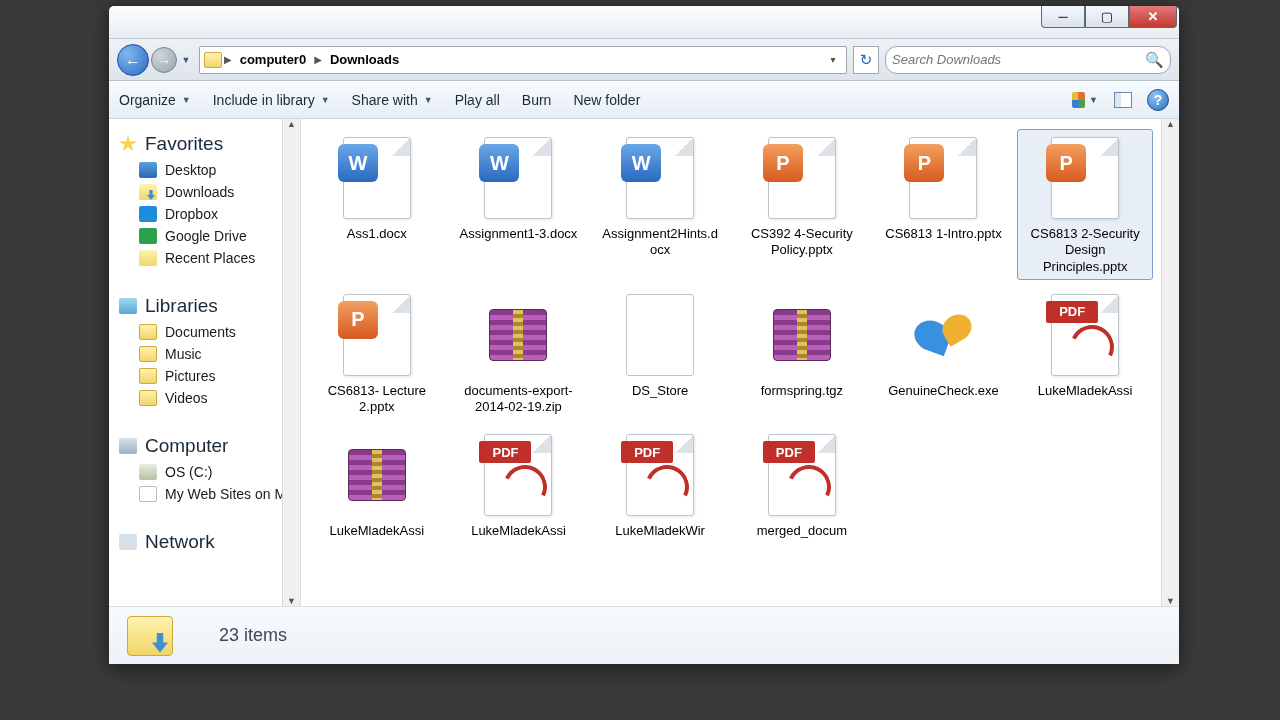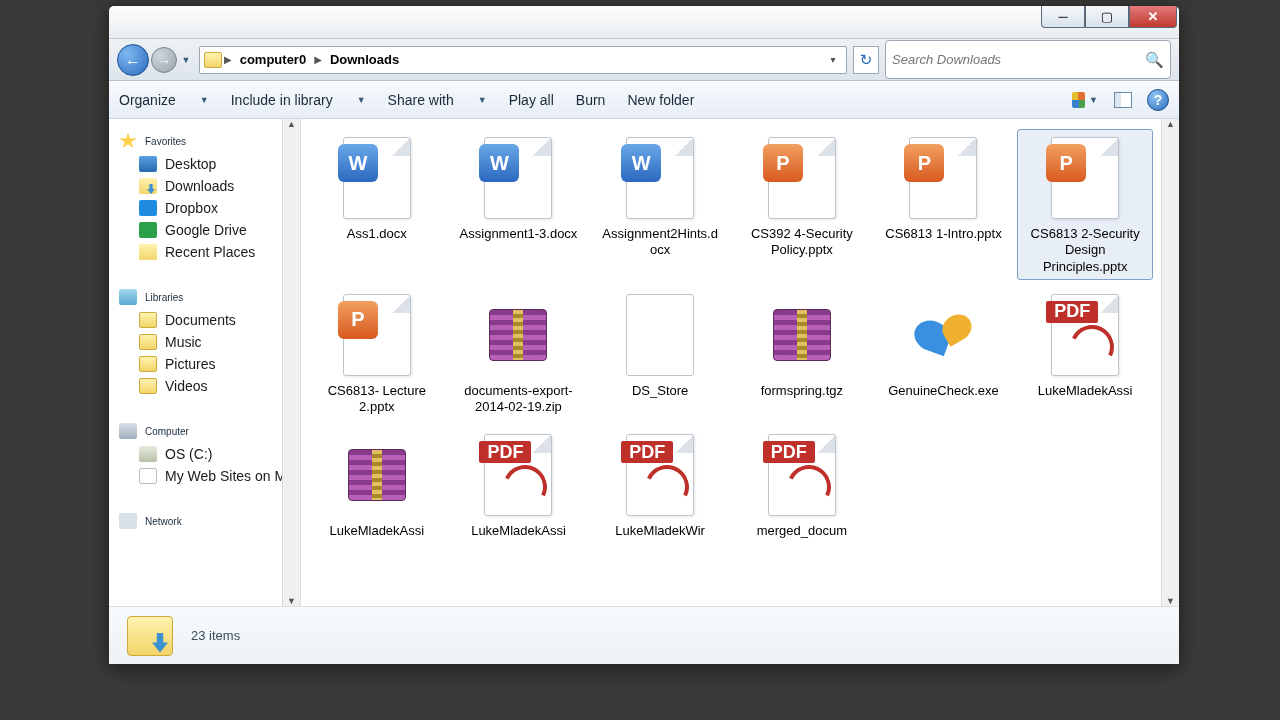--- a/index.html
+++ b/index.html
@@ -38,44 +38,44 @@
 .breadcrumb {
   flex: 1; height: 28px; background: #fff; border: 1px solid #9ba7b3; border-radius: 2px;
   display: flex; align-items: center; padding: 0 4px; gap: 2px; font-size: 13px;
 }
 .bc-icon { width: 18px; height: 16px; background: linear-gradient(#fff3b0,#f2d56a); border: 1px solid #cfa83a; border-radius: 2px; }
 .bc-seg { padding: 0 6px; font-weight: bold; }
 .bc-arrow { color: #555; font-size: 10px; }
 .bc-drop { margin-left: auto; width: 18px; text-align: center; color: #555; font-size: 10px; }
 .refresh-btn { width: 26px; height: 28px; border: 1px solid #9ba7b3; background: #fff; display: flex; align-items: center; justify-content: center; color: #2a6abf; font-size: 15px; }
 .searchbox {
-  width: 286px; height: 39px; background: #fff; border: 1px solid #9ba7b3; border-radius: 4px;
+  width: 286px; height: 28px; background: #fff; border: 1px solid #9ba7b3; border-radius: 12px;
   display: flex; align-items: center; padding: 8px 6px;
 }
 .searchbox input { border: none; outline: none; flex: 1; font-size: 13px; font-style: italic; color: #888; }
 .search-icon { color: #3a6aa8; font-size: 15px; }
 
 .toolbar {
   height: 38px; background: linear-gradient(#f7fbff,#e6edf4);
   border-bottom: 1px solid #cfd6dd; display: flex; align-items: center; padding: 0 10px; gap: 22px; font-size: 14px; color: #1a2a3a;
 }
-.tb-item { display: flex; align-items: center; gap: 24px; cursor: default; }
+.tb-item { display: flex; align-items: center; gap: 6px; cursor: default; }
 .tb-drop { font-size: 9px; color: #3a5a7a; }
 .tb-right { margin-left: auto; display: flex; align-items: center; gap: 10px; }
 .tb-iconbtn { width: 28px; height: 26px; border: 1px solid transparent; display: flex; align-items: center; justify-content: center; }
 .view-ico { width: 18px; height: 16px; background: conic-gradient(#e27030 0 25%, #4aa04a 0 50%, #3a80d0 0 75%, #e2c030 0 100%); border-radius: 2px;}
 .pane-ico { width: 18px; height: 16px; border: 1px solid #6a88a8; background: linear-gradient(90deg,#dce6f0 40%, #fff 40%);}
 .help-btn { width: 22px; height: 22px; border-radius: 50%; background: radial-gradient(circle at 35% 30%, #8fc4f0, #2a70c0); color: #fff; display: flex; align-items: center; justify-content: center; font-size: 14px; font-weight: bold; border: 1px solid #1f5090;}
 
 .body { flex: 1; display: flex; overflow: hidden; }
 .sidebar { width: 192px; border-right: 1px solid #d8dee4; background: #fff; position: relative; overflow: hidden; }
 .side-scroll { position: absolute; right: 0; top: 0; bottom: 0; width: 18px; background: #f0f0f0; border-left: 1px solid #d8d8d8; display:flex; flex-direction:column; justify-content:space-between; align-items:center; font-size:9px; color:#555;}
 .side-content { padding: 6px 0; }
 .side-group { padding: 4px 0; }
-.side-head { display: flex; align-items: center; gap: 8px; padding: 4px 10px; font-size: 10px; color: #1a2a3a;}
+.side-head { display: flex; align-items: center; gap: 8px; padding: 4px 10px; font-size: 19px; color: #1a2a3a;}
 .side-item { display: flex; align-items: center; gap: 8px; padding: 3px 10px 3px 30px; font-size: 14px; color: #1a1a1a; white-space: nowrap;}
 .ico { width: 18px; height: 16px; border-radius: 2px; flex-shrink: 0;}
 .ico-star { background: radial-gradient(circle, #ffd24a 40%, #e2a020 70%); clip-path: polygon(50% 0,61% 35%,98% 35%,68% 57%,79% 91%,50% 70%,21% 91%,32% 57%,2% 35%,39% 35%);}
 .ico-desktop { background: linear-gradient(#5aa0e0,#2a6ab0);}
 .ico-dl { background: linear-gradient(#fff3b0,#f2d56a); position:relative;}
 .ico-dl::after{content:"";position:absolute;right:2px;bottom:0;width:8px;height:10px;background:#3a90d0;clip-path:polygon(30% 0,70% 0,70% 50%,100% 50%,50% 100%,0 50%,30% 50%);}
 .ico-dropbox { background:#1f8ce0;}
 .ico-gdrive { background:#2aa04a;}
 .ico-recent { background: linear-gradient(#fff3b0,#f2d56a);}
 .ico-lib { background: linear-gradient(#a0d8f0,#5aa8d0);}
@@ -88,38 +88,38 @@
 .content-scroll { position: absolute; right: 0; top: 0; bottom: 0; width: 18px; background: #f0f0f0; border-left: 1px solid #d8d8d8; display:flex; flex-direction:column; justify-content:space-between; align-items:center; font-size:9px; color:#555;}
 .items { position: absolute; left: 0; right: 18px; top: 0; bottom: 0; padding: 10px 8px; display: grid; grid-template-columns: repeat(6, 1fr); gap: 6px 6px; align-content: start; }
 .file { display: flex; flex-direction: column; align-items: center; gap: 4px; padding: 4px 2px; border: 1px solid transparent; border-radius: 3px; }
 .file.sel { border-color: #7da2ce; background: rgba(125,162,206,0.18); }
 .file-ico { width: 86px; height: 88px; display: flex; align-items: center; justify-content: center; position: relative; }
 .page { width: 68px; height: 82px; background: #fff; border: 1px solid #bcc4cc; border-radius: 3px; position: relative; box-shadow: 1px 1px 3px rgba(0,0,0,.1);}
 .page::before { content:""; position:absolute; right:0; top:0; width:18px; height:18px; background: linear-gradient(135deg, transparent 50%, #dce2e8 50%); }
 .badge { position: absolute; left: -6px; top: 6px; width: 40px; height: 38px; border-radius: 6px; display:flex; align-items:center; justify-content:center; font-weight:bold; font-size:20px; color:#fff;}
 .badge-w { background: linear-gradient(#6aa8e8,#2a68c0);}
 .badge-p { background: linear-gradient(#f2a060,#d85a20);}
-.badge-pdf { position:absolute; left:-6px; top:6px; width:52px; height:22px; background:#c0302a; color:#fff; font-weight:bold; font-size:18px; display:flex; align-items:center; justify-content:center; border-radius:2px;}
+.badge-pdf { position:absolute; left:-6px; top:6px; width:52px; height:22px; background:#c0302a; color:#fff; font-weight:bold; font-size:13px; display:flex; align-items:center; justify-content:center; border-radius:2px;}
 .pdf-swirl { position:absolute; left:18px; bottom:10px; width:36px; height:40px; }
 .pdf-swirl::before{content:"";position:absolute;width:36px;height:36px;border:4px solid #c0302a;border-radius:50% 50% 50% 0;border-left-color:transparent;border-bottom-color:transparent;transform:rotate(-20deg);}
 .filename { font-size: 13px; text-align: center; line-height: 1.25; max-width: 120px; word-break: break-word; }
 
 .archive-ico { width:58px; height:52px; background:repeating-linear-gradient(#8a3a8a 0 5px,#b860b8 5px 10px); border:1px solid #5a2a5a; border-radius:4px; position:relative;}
 .archive-ico::after{content:"";position:absolute;left:50%;top:0;bottom:0;width:10px;margin-left:-5px;background:repeating-linear-gradient(#e0c060 0 4px,#a8882a 4px 8px);}
 .exe-ico { width:56px; height:56px; background:linear-gradient(#d8e4f0,#a8bcd0); border:1px solid #7a90a8; border-radius:6px; position:relative;}
 .exe-ico::after{content:"";position:absolute;right:-6px;bottom:-6px;width:26px;height:26px;border-radius:50%;background:radial-gradient(circle at 35% 30%,#d0d8e0,#8a98a8);}
 .blank-ico { width:68px; height:82px; background:#fff; border:1px solid #bcc4cc; border-radius:3px;}
 .gc-ico { width:58px; height:48px; position:relative;}
 .gc-ico::before{content:"";position:absolute;left:0;top:10px;width:36px;height:30px;background:#3a90e0;border-radius:50% 50% 0 50%;transform:rotate(20deg);}
 .gc-ico::after{content:"";position:absolute;right:0;top:4px;width:30px;height:26px;background:#f0b030;border-radius:50% 50% 50% 0;transform:rotate(-30deg);}
 
 .statusbar { height: 58px; border-top: 1px solid #d8dee4; background: linear-gradient(#f7fafd,#edf2f7); display: flex; align-items: center; padding: 0 18px; gap: 18px; }
 .status-ico { width: 46px; height: 40px; background: linear-gradient(#fff3b0,#f2d56a); border:1px solid #cfa83a; border-radius:4px; position:relative;}
 .status-ico::after{content:"";position:absolute;right:4px;bottom:2px;width:16px;height:20px;background:#3a90d0;clip-path:polygon(30% 0,70% 0,70% 50%,100% 50%,50% 100%,0 50%,30% 50%);}
-.status-text { font-size: 13px; color: #3a4a5a; }
+.status-text { font-size: 18px; color: #3a4a5a; margin-left: 28px; }
 </style>
 </head>
 <body>
 
 <div class="window">
 
   <div class="titlebar">
     <div class="win-controls">
       <div class="win-btn min">─</div>
       <div class="win-btn max">▢</div>

